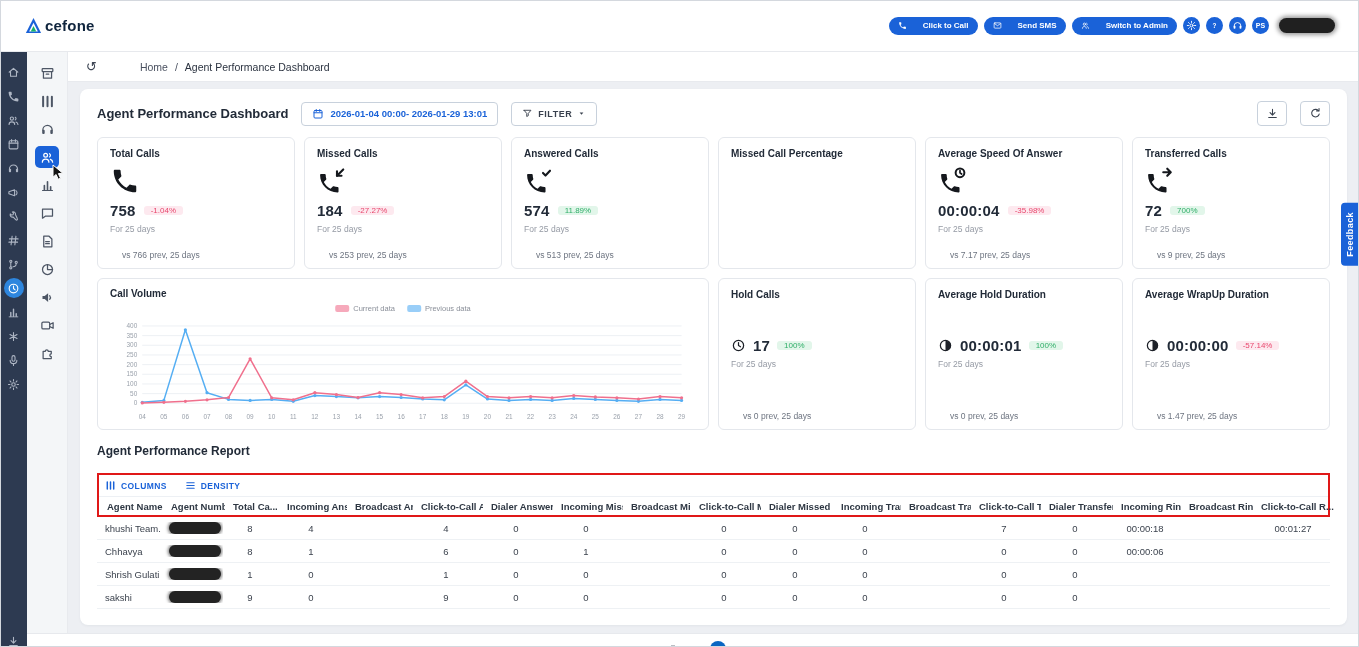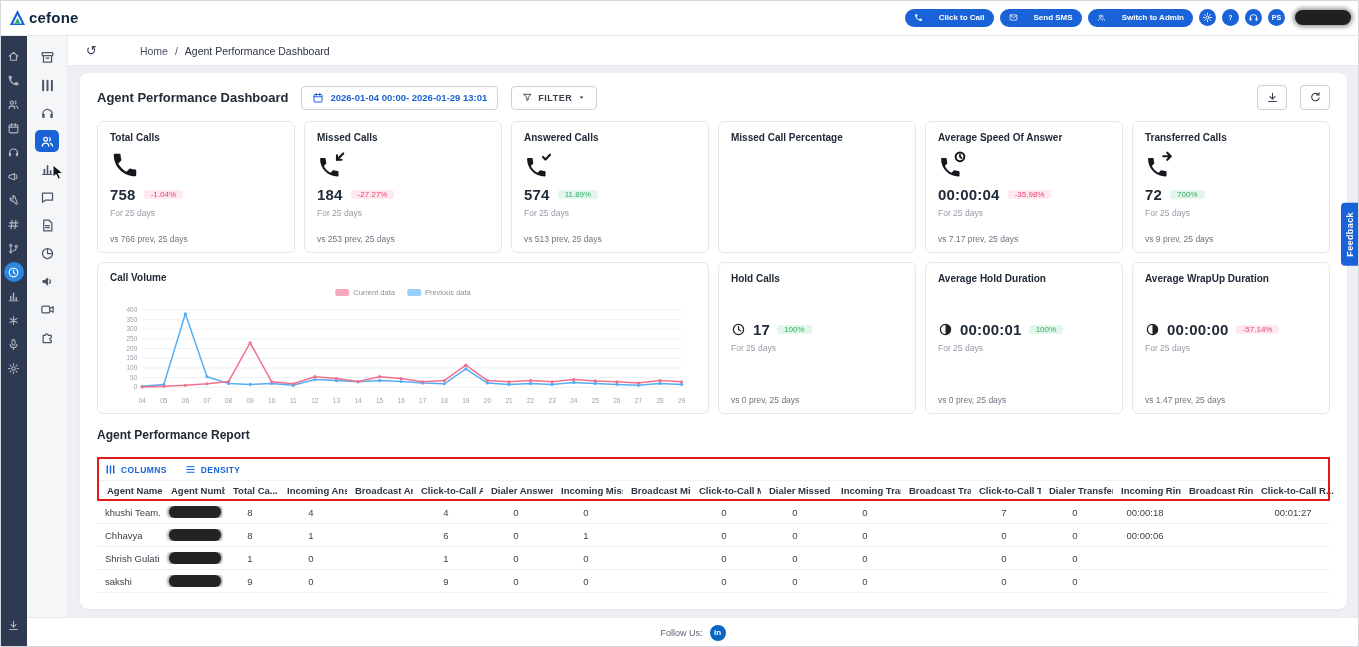--- a/index.html
+++ b/index.html
@@ -4,22 +4,22 @@
 <style>
   * { box-sizing: border-box; margin: 0; padding: 0; }
   html, body { width: 1359px; height: 647px; }
   body {
     font-family: "Liberation Sans", "DejaVu Sans", sans-serif;
     background: #edeff3; color: #2b3340; overflow: hidden; position: relative;
   }
   .frame { position: absolute; inset: 0; border: 1px solid #d4d8de; pointer-events: none; z-index: 60; }
 
   
-  .topbar { height: 36px; background: #fff; border-bottom: 1px solid #e7e9ed;
-            display: flex; align-items: center; padding: 0 8px; position: relative; z-index: 5; }
+  .topbar { height: 52px; background: #fff; border-bottom: 1px solid #e7e9ed;
+            display: flex; align-items: center; padding: 0 24px; position: relative; z-index: 5; }
   .logo { display: flex; align-items: center; gap: 2px; cursor: pointer; }
   .logo-text { font-size: 15px; font-weight: 700; color: #10253e; letter-spacing: .2px; }
   .topbar-actions { margin-left: auto; display: flex; align-items: center; gap: 6px; }
   .tb-btn { display: inline-flex; align-items: center; gap: 16px; height: 18px; padding: 0 9px;
             border: none; border-radius: 9px; background: #1a62d8; color: #fff;
             font-size: 8px; font-weight: 700; font-family: inherit; cursor: pointer; white-space: nowrap; }
   .tb-circle { width: 17px; height: 17px; border-radius: 50%; background: #1a62d8; color: #fff;
                display: flex; align-items: center; justify-content: center; cursor: pointer; flex: none; }
   .tb-circle.avatar { font-size: 7px; font-weight: 700; }
   .redact-top { width: 56px; height: 15px; border-radius: 8px; background: #202020;
@@ -73,21 +73,21 @@
               height: 132px; display: flex; flex-direction: column; position: relative; min-width: 0; }
   .kpi-title { font-size: 10px; font-weight: 700; color: #222b38; margin-bottom: 7px;
                white-space: nowrap; overflow: hidden; }
   .kpi-icon { height: 32px; color: #15181d; }
   .kpi-valrow { display: flex; align-items: center; gap: 8px; margin-top: 4px; }
   .kpi-value { font-size: 15px; font-weight: 700; color: #222b38; letter-spacing: .2px; white-space: nowrap; }
   .badge { font-size: 8px; font-weight: 400; padding: 0 7px; border-radius: 3px; white-space: nowrap; }
   .badge.neg { background: #fde9ef; color: #e8486e; }
   .badge.pos { background: #e2f6ea; color: #2fae68; }
   .kpi-period { font-size: 8.5px; color: #959aa4; margin-top: 5px; }
-  .kpi-comp { margin-top: auto; font-size: 8.5px; color: #6d7480; white-space: nowrap; }
+  .kpi-comp { margin-top: auto; font-size: 8.5px; color: #6d7480; white-space: nowrap; margin-left: 12px; }
 
   .gauge-wrap { position: relative; align-self: center; width: 92px; height: 92px; margin-top: 2px; }
   .gauge-center { position: absolute; inset: 0; display: flex; flex-direction: column;
                   align-items: center; justify-content: center; gap: 1px; }
   .g-value { font-size: 13px; font-weight: 700; color: #222b38; }
   .g-label { font-size: 7px; color: #9aa0aa; line-height: 1.3; text-align: center; }
 
   
   .row2-grid { display: grid; grid-template-columns: repeat(6, 1fr); gap: 9px; margin-bottom: 9px; }
   .row2-grid .kpi-card { height: 152px; }

